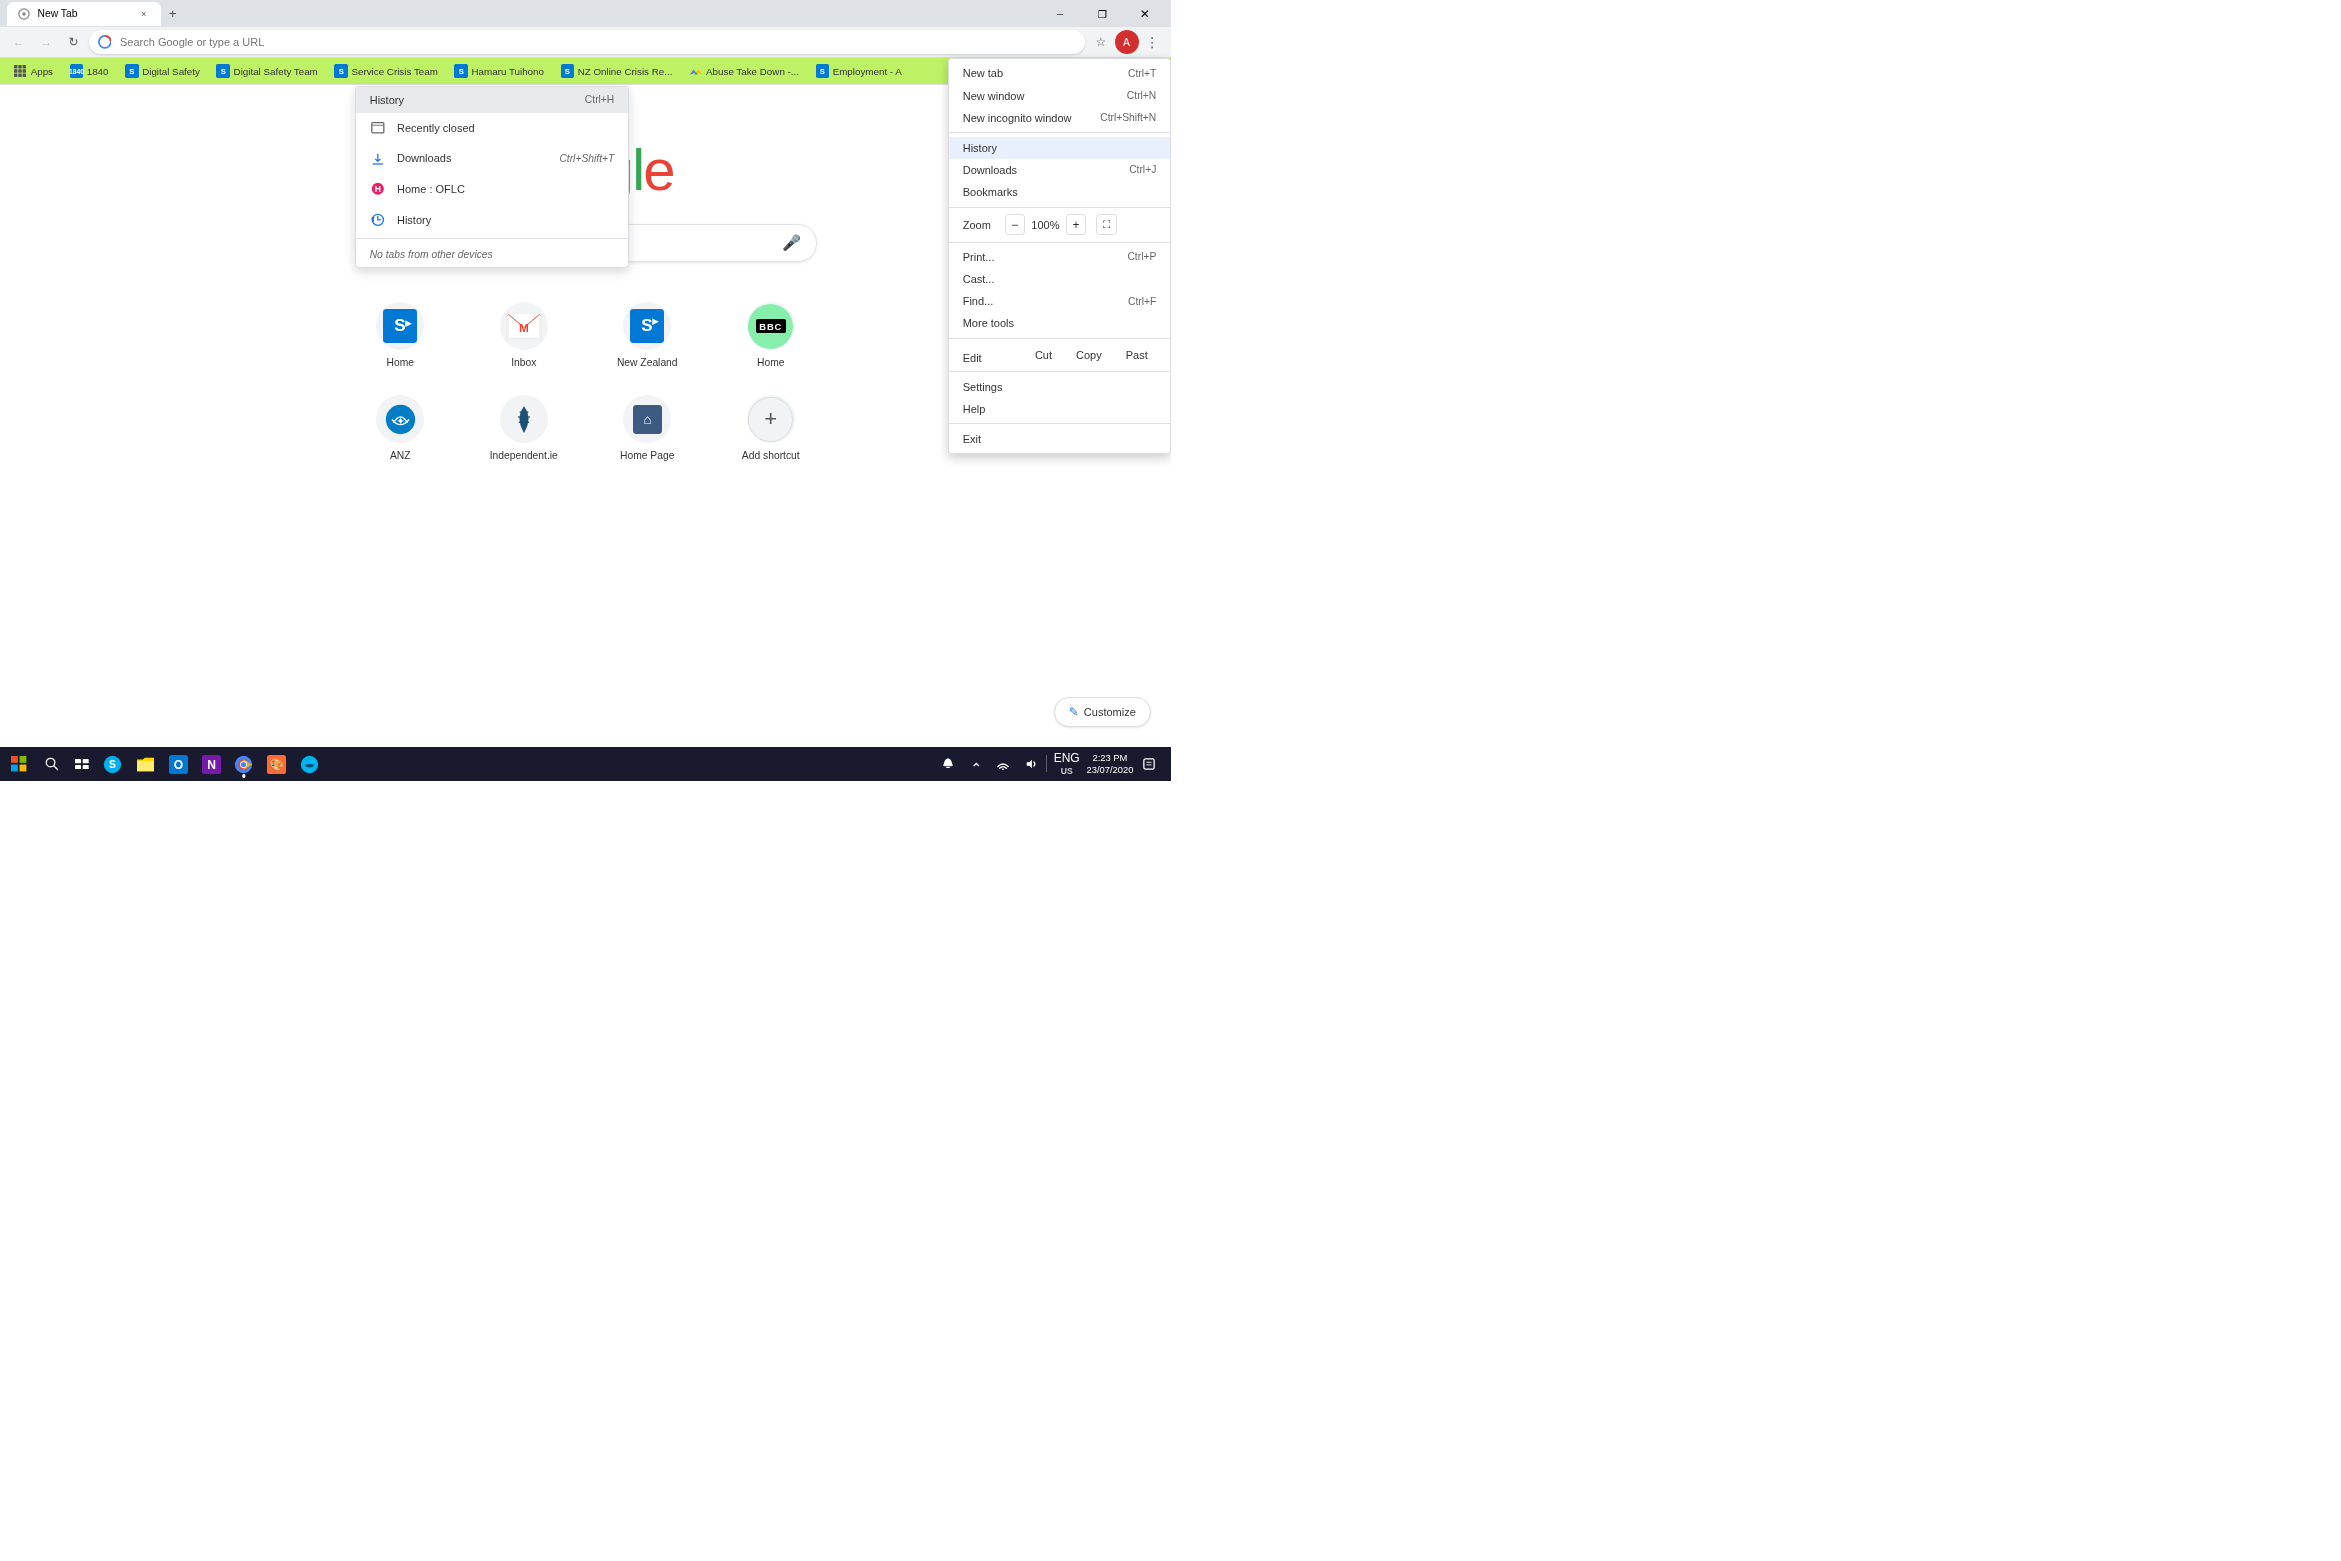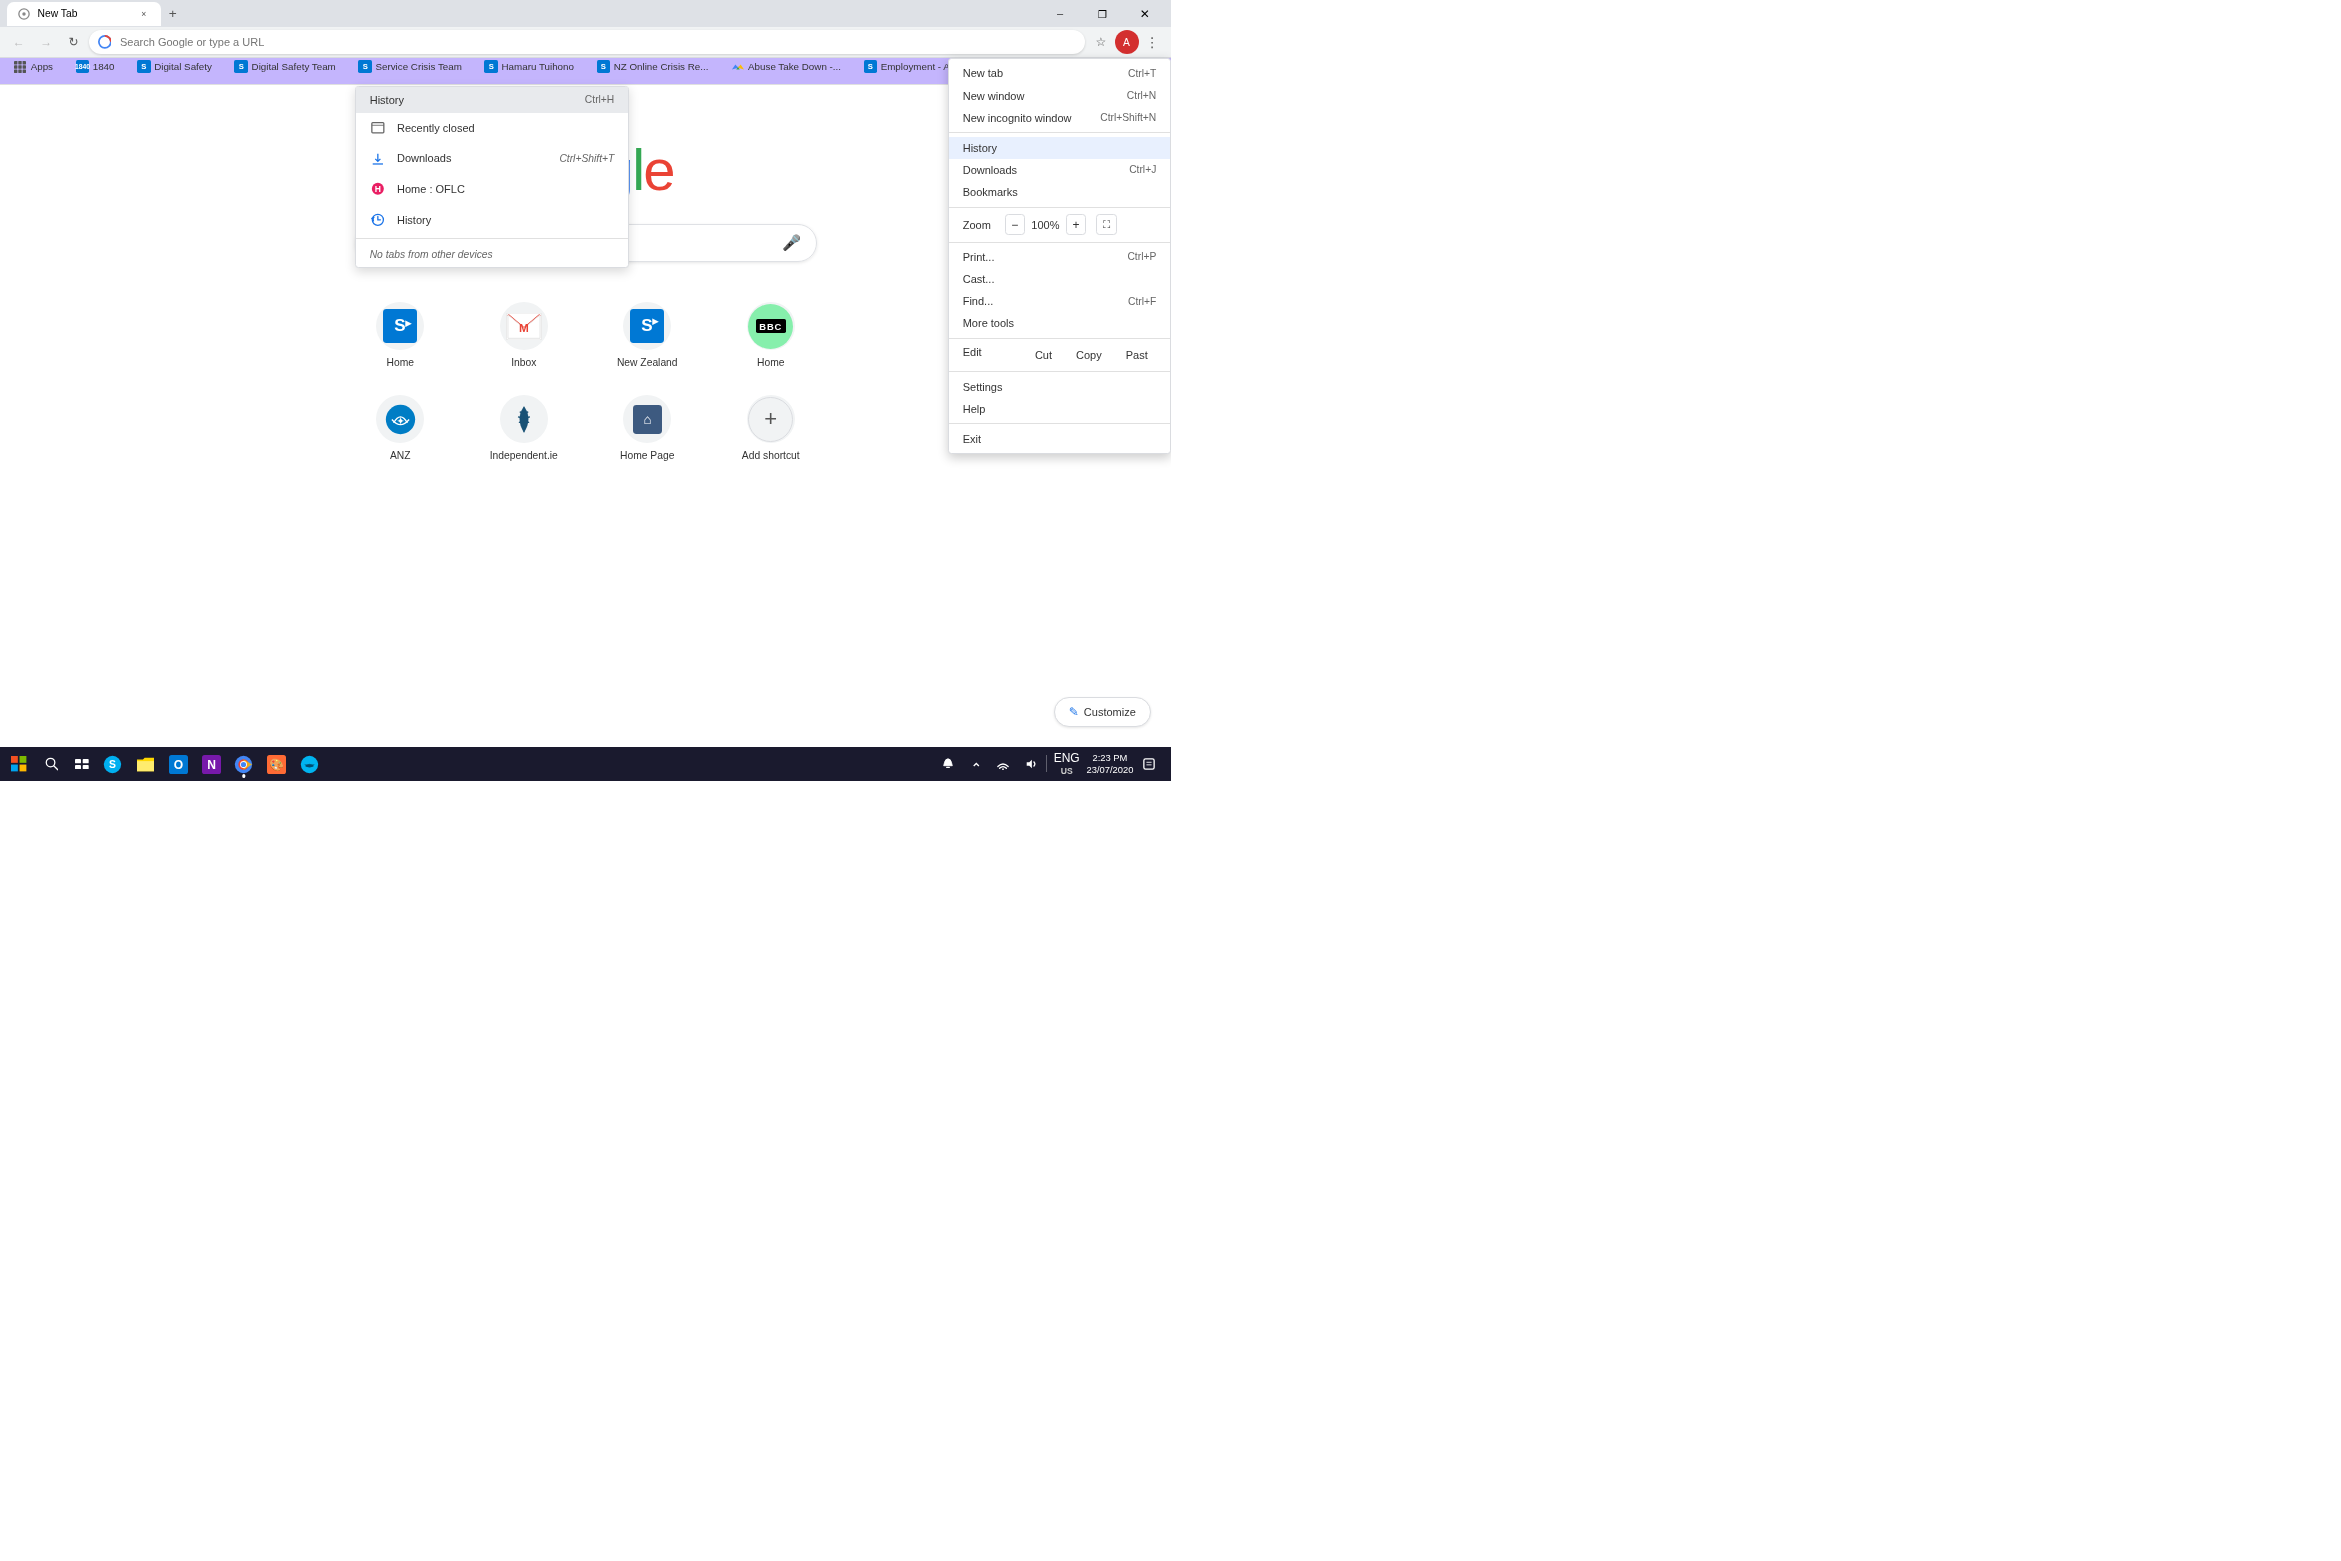--- a/index.html
+++ b/index.html
@@ -128,25 +128,25 @@
       z-index: 1;
     }
     .toolbar-right {
       display: flex;
       gap: 1.7px;
     }
 
     
     .bookmarks-bar {
       height: 27px;
-      background: #c4b5fd;
-      display: flex;
-      align-items: flex-start;
+      background: #bef264;
+      display: flex;
+      align-items: center;
       padding: 0 6.8px;
-      gap: 9px;
+      gap: 3px;
       border-bottom: 0.9px solid #e0e0e0;
       overflow: hidden;
     }
     .bookmark-item {
       display: flex;
       align-items: center;
       gap: 3.4px;
       padding: 1.7px 6.8px;
       border-radius: 3.4px;
       cursor: pointer;
@@ -386,21 +386,21 @@
       display: flex;
       align-items: center;
       justify-content: center;
       cursor: pointer;
       font-size: 10.3px;
     }
 
     
     .edit-row {
       display: flex;
-      align-items: flex-start;
+      align-items: flex-end;
       padding: 3.4px 13.7px;
       font-size: 11px;
       color: #333;
       gap: 6.8px;
     }
     .edit-label { margin-right: auto; }
     .edit-btn {
       padding: 3.4px 8.6px;
       border: none;
       background: transparent;

